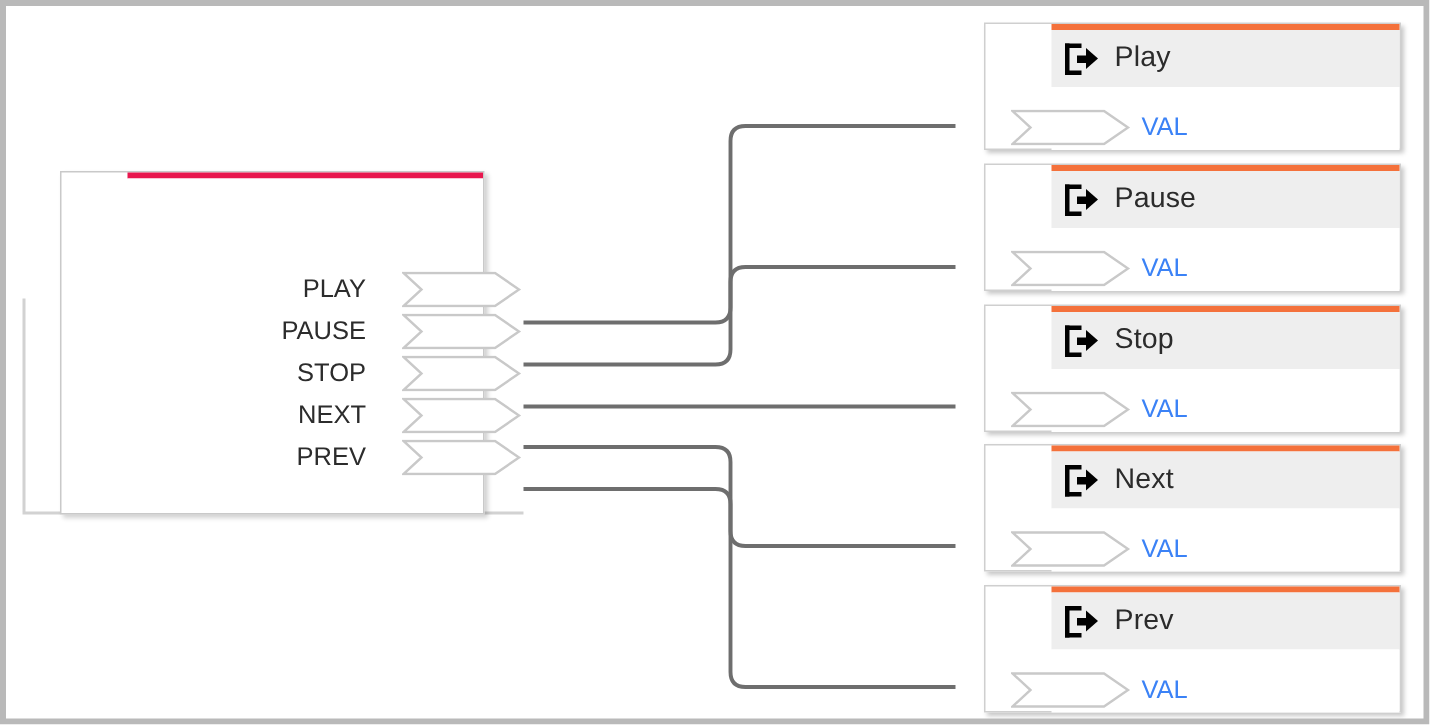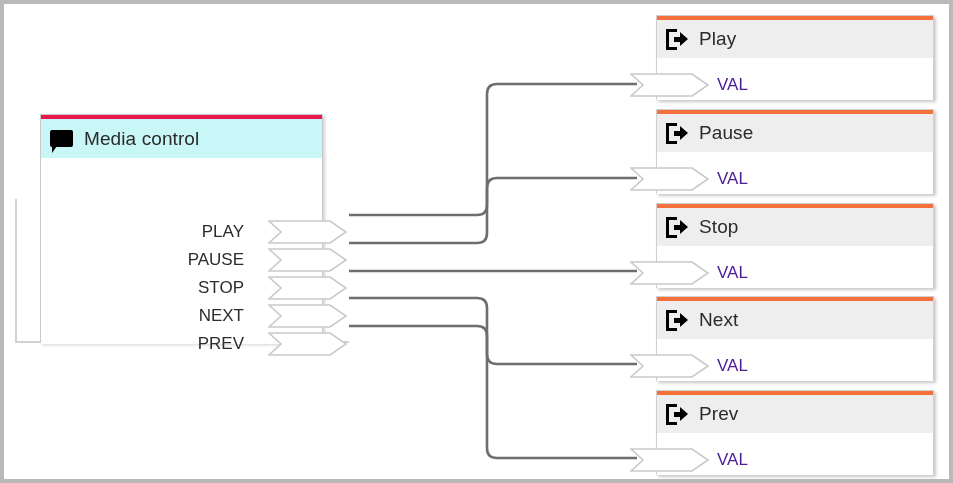--- a/index.html
+++ b/index.html
@@ -16,20 +16,21 @@
 
   .wires{position:absolute;left:0;top:0;width:953px;height:483px;pointer-events:none;}
 
   
   .node{
     position:absolute;
     box-sizing:border-box;
     background:#ffffff;
     border:1px solid #cfcfcf;
     box-shadow:2px 2px 3px rgba(0,0,0,.22);
+    padding-left:44px;
   }
   .node-topbar{height:4px;width:100%;}
   .node-header{
     display:flex;align-items:center;
     height:38px;
     padding-left:9px;
     box-sizing:border-box;
   }
   .node-title{
     font-size:19px;color:#2b2b2b;margin-left:11px;
@@ -84,21 +85,21 @@
   .out-row .lbl{
     position:absolute;right:78px;top:0;line-height:24px;
     font-size:17px;color:#2c2c2c;white-space:nowrap;
   }
   .out-row .shape{position:absolute;right:-26px;top:0;}
 
   
   .in-row{position:absolute;left:-27px;height:24px;}
   .in-row .lbl{
     position:absolute;left:87px;top:0;line-height:24px;
-    font-size:17px;color:#4c1d95;white-space:nowrap;
+    font-size:17px;color:#3b82f6;white-space:nowrap;
   }
 
   
   #gate-port{position:absolute;left:-36px;top:60px;}
   #gate-port .lbl{
     position:absolute;left:55px;top:0;line-height:24px;
     font-size:17px;color:#2c2c2c;white-space:nowrap;
   }
 </style>
 </head>
@@ -116,25 +117,20 @@
 
     <path d="M 345 267 L 633 267" fill="none" stroke="#6e6e6e" stroke-width="2.6"></path>
 
     <path d="M 345 294 L 473 294 Q 483 294 483 304 L 483 350 Q 483 360 493 360 L 633 360" fill="none" stroke="#6e6e6e" stroke-width="2.6" stroke-linejoin="round"></path>
 
     <path d="M 345 322 L 473 322 Q 483 322 483 332 L 483 444 Q 483 454 493 454 L 633 454" fill="none" stroke="#6e6e6e" stroke-width="2.6" stroke-linejoin="round"></path>
   </svg>
 
   <div class="node" id="media-node">
     <div class="node-topbar"></div>
-    <div class="node-header">
-      <span class="bubble-icon"></span>
-      <span class="node-title">Media control</span>
-      <span class="info-icon">i</span>
-    </div>
     <div class="node-body">
 
 
       <div class="out-row" style="top:62px;">
         <span class="lbl">PLAY</span>
         <span class="shape">
           <svg width="80" height="24" viewBox="0 0 80 24">
             <path d="M 1 1 L 62 1 L 78 12 L 62 23 L 1 23 L 13 12 Z" fill="#ffffff" stroke="#c9c9c9" stroke-width="1.6"></path>
           </svg>
         </span>

